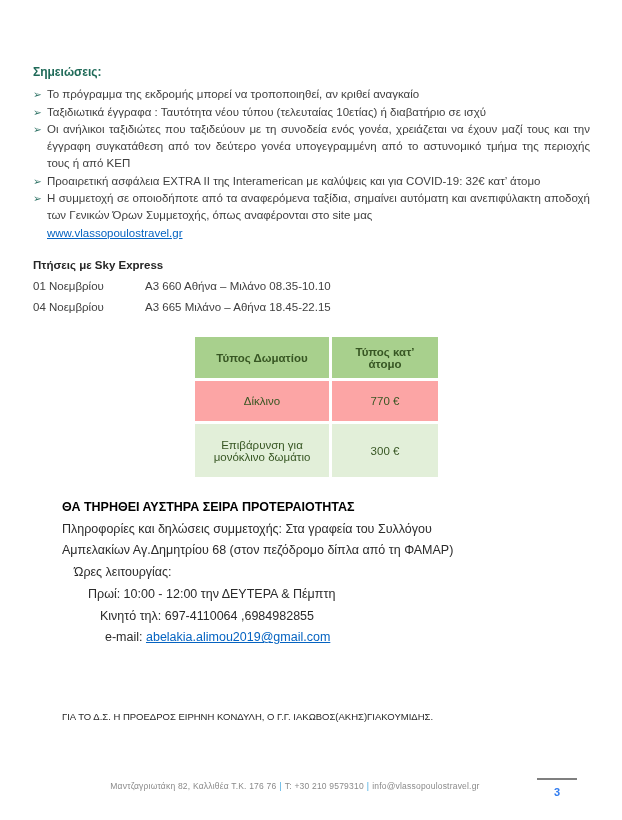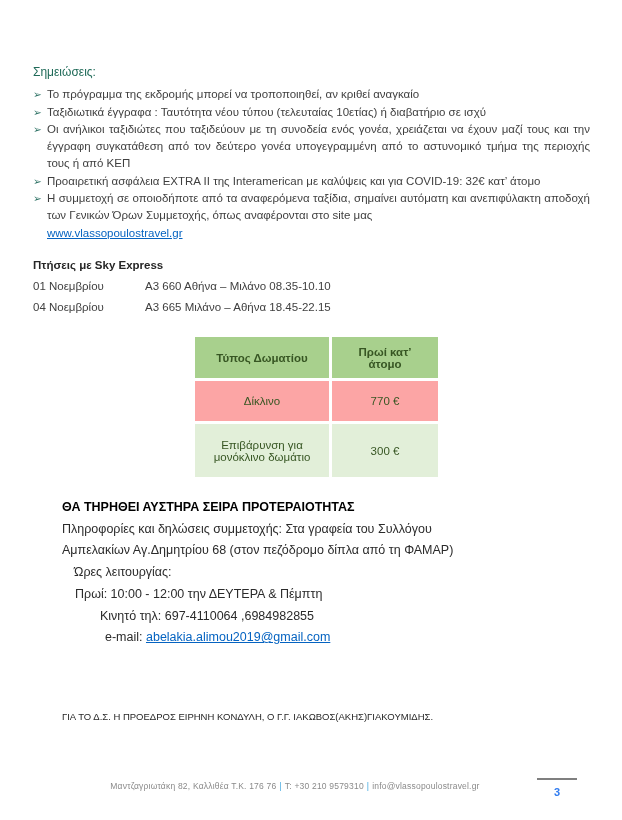--- a/index.html
+++ b/index.html
@@ -3,21 +3,21 @@
 <meta charset="utf-8">
 <style>
   html,body { margin:0; padding:0; background:#ffffff; }
   .page {
     position:relative; width:622px; height:820px; background:#ffffff;
     font-family:"Liberation Sans", sans-serif; color:#3f3f3f; overflow:hidden;
   }
 
   
   .notes { position:absolute; left:33px; top:64px; width:557px; font-size:11.5px; line-height:17.3px; }
-  .notes-heading { font-weight:normal; font-size:12px; color:#1f6a58; margin-bottom:5px; }
+  .notes-heading { font-weight:bold; font-size:12px; color:#1f6a58; margin-bottom:5px; }
   .bullet { position:relative; padding-left:14px; text-align:justify; }
   .bullet .arrow { position:absolute; left:0; top:0; color:#2e7265; font-size:10.5px; }
   .link-block { display:block; text-align:left; color:#0563c1; text-decoration:underline; cursor:pointer; width:max-content; }
 
   
   .flights { position:absolute; left:33px; top:255px; width:420px; font-size:11.5px; line-height:21px; }
   .flights-heading { font-weight:bold; color:#262626; }
   .flight-row { display:flex; }
   .flight-date { width:112px; flex:0 0 112px; }
 
@@ -30,21 +30,21 @@
   .cell { display:flex; align-items:center; justify-content:center; padding:4px 17px; box-sizing:border-box; color:#375623; }
   .cell.hdr { background:#a8d08d; font-weight:bold; height:41px; }
   .cell.r1 { background:#fca5a5; height:40px; }
   .cell.r2 { background:#e2efd9; height:53px; }
 
   
   .priority { position:absolute; left:62px; top:497px; width:505px; font-size:12.5px; line-height:21.7px; color:#2b2b2b; }
   .priority-heading { font-weight:bold; color:#000000; }
   .ind1 { }
   .ind2 { margin-left:12px; }
-  .ind3 { margin-left:13px; }
+  .ind3 { margin-left:26px; }
   .ind4 { margin-left:38px; }
   .ind5 { margin-left:43px; }
   .email-link { color:#0563c1; text-decoration:underline; cursor:pointer; }
 
   
   .signature { position:absolute; left:62px; top:711px; font-size:9.5px; color:#262626; }
 
   
   .footer-line { position:absolute; left:0; right:32px; top:781px; text-align:center; font-size:8.5px; color:#8a8a8a; letter-spacing:0.2px; }
   .footer-line .pipe { color:#41a8e1; padding:0 3px; }
@@ -89,21 +89,21 @@
       <span>Α3 660 Αθήνα – Μιλάνο  08.35-10.10</span>
     </div>
     <div class="flight-row">
       <span class="flight-date">04 Νοεμβρίου</span>
       <span>Α3 665 Μιλάνο – Αθήνα  18.45-22.15</span>
     </div>
   </div>
 
   <div class="price-table">
     <div class="cell hdr">Τύπος Δωματίου</div>
-    <div class="cell hdr">Πρωί κατ’ άτομο</div>
+    <div class="cell hdr">Τύπος κατ’ άτομο</div>
     <div class="cell r1">Δίκλινο</div>
     <div class="cell r1">770 €</div>
     <div class="cell r2">Επιβάρυνση για μονόκλινο δωμάτιο</div>
     <div class="cell r2">300 €</div>
   </div>
 
   <div class="priority">
     <div class="priority-heading">ΘΑ ΤΗΡΗΘΕΙ ΑΥΣΤΗΡΑ ΣΕΙΡΑ ΠΡΟΤΕΡΑΙΟΤΗΤΑΣ</div>
     <div class="ind1">Πληροφορίες και δηλώσεις συμμετοχής: Στα γραφεία του Συλλόγου</div>
     <div class="ind1">Αμπελακίων Αγ.Δημητρίου 68 (στον πεζόδρομο δίπλα από τη ΦΑΜΑΡ)</div>

